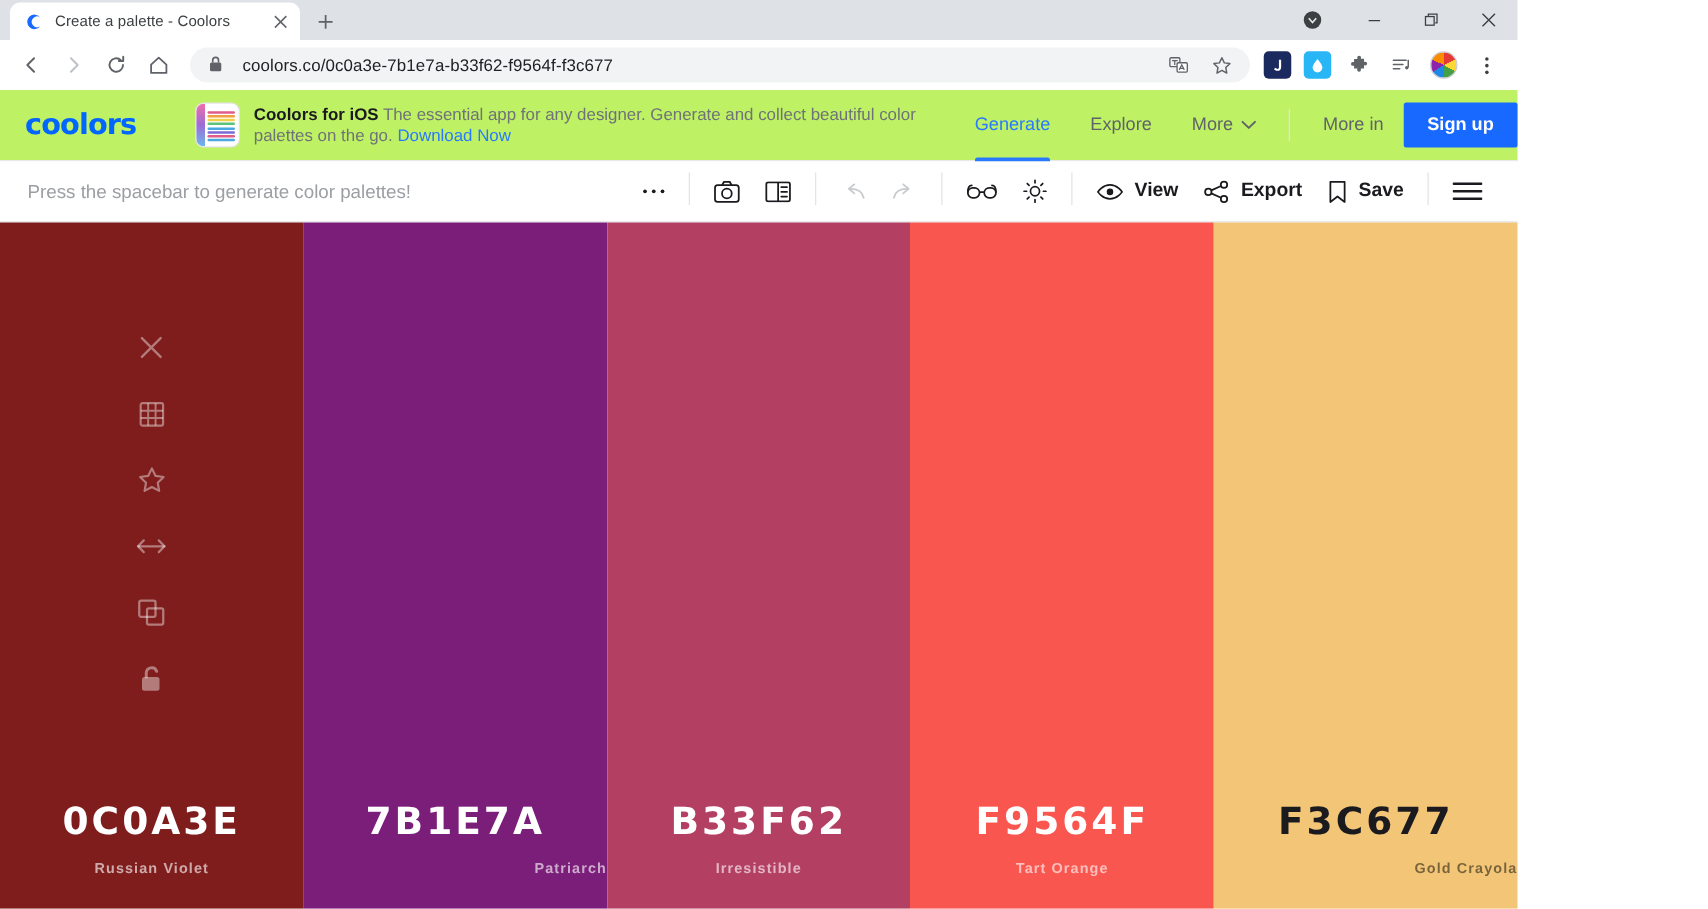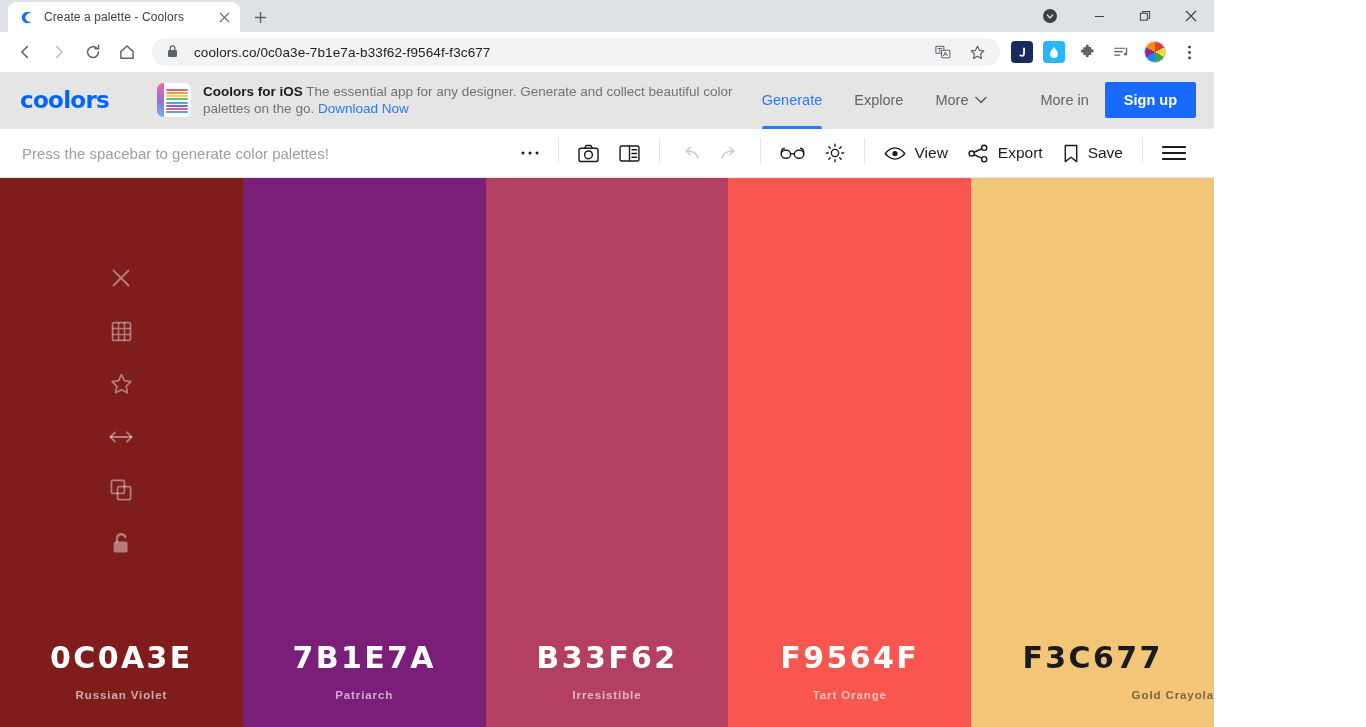--- a/index.html
+++ b/index.html
@@ -81,22 +81,22 @@
   .avatar {
     width:22px; height:22px; border-radius:50%; margin:0 6px; flex:0 0 22px;
     background:
       conic-gradient(#e53935 0 18%, #fdd835 18% 33%, #43a047 33% 50%,
                      #1e88e5 50% 66%, #8e24aa 66% 82%, #fb8c00 82% 100%);
     border:1px solid #c8cbd0;
   }
 
   
   .site-header {
-    height:57px; background:#e5e5e5; display:flex; align-items:center;
-    padding:0 18px 0 20px; border-bottom:1px solid #e9e9ec; flex:0 0 57px;
+    height:57px; background:#bef264; display:flex; align-items:center;
+    padding:0 0 0 20px; border-bottom:1px solid #e9e9ec; flex:0 0 57px;
   }
   .logo {
     font-size:23px; font-weight:800; color:#0066ff; letter-spacing:-.7px;
     font-family:"DejaVu Sans", sans-serif;
   }
   .promo { display:flex; align-items:center; margin-left:48px; flex:1; min-width:0; }
   .promo-icon {
     width:34px; height:34px; flex:0 0 34px; margin-right:12px;
     border-radius:6px; overflow:hidden; background:#fff;
     box-shadow:0 0 0 1px #e4e4e8; position:relative;
@@ -125,21 +125,21 @@
     background:#1769ff; color:#fff; font-size:14.5px; font-weight:bold;
     padding:10px 19px; border-radius:2px;
   }
 
   
   .app-toolbar {
     height:49px; background:#fff; display:flex; align-items:center;
     padding:0 18px 0 22px; border-bottom:1px solid #e4e4e7; flex:0 0 49px;
   }
   .hint { font-size:15px; color:#9b9ea3; flex:1; }
-  .tools { display:flex; align-items:flex-start; }
+  .tools { display:flex; align-items:flex-start;font-weight:bold; }
   .tool {
     height:30px; display:flex; align-items:center; justify-content:center;
     color:#1b1b1f; margin:0 10px; font-size:15.5px;
   }
   .tool.dis { color:#c9cbcf; }
   .tool .lbl { margin-left:9px; }
   .tsep { width:1px; height:26px; background:#e4e4e7; margin:0 9px; }
 
   
   .palette { flex:1; display:flex; min-height:0; }
@@ -479,21 +479,21 @@
           </span>
         </div>
         <div class="swatch-labels">
           <div class="hexname" style="color: rgb(255, 255, 255);">0C0A3E</div>
           <div class="colorname" style="color: rgba(255, 255, 255, 0.62);">Russian Violet</div>
         </div>
       </div>
       <div class="swatch" style="background: rgb(123, 30, 122);">
         <div class="swatch-labels">
           <div class="hexname" style="color: rgb(255, 255, 255);">7B1E7A</div>
-          <div class="colorname" style="color: rgba(255, 255, 255, 0.62);">Patriarch</div>
+          <div class="colorname" style="color: rgba(255, 255, 255, 0.62); text-align: right;">Patriarch</div>
         </div>
       </div>
       <div class="swatch" style="background: rgb(179, 63, 98);">
         <div class="swatch-labels">
           <div class="hexname" style="color: rgb(255, 255, 255);">B33F62</div>
           <div class="colorname" style="color: rgba(255, 255, 255, 0.62);">Irresistible</div>
         </div>
       </div>
       <div class="swatch" style="background: rgb(249, 86, 79);">
         <div class="swatch-labels">

